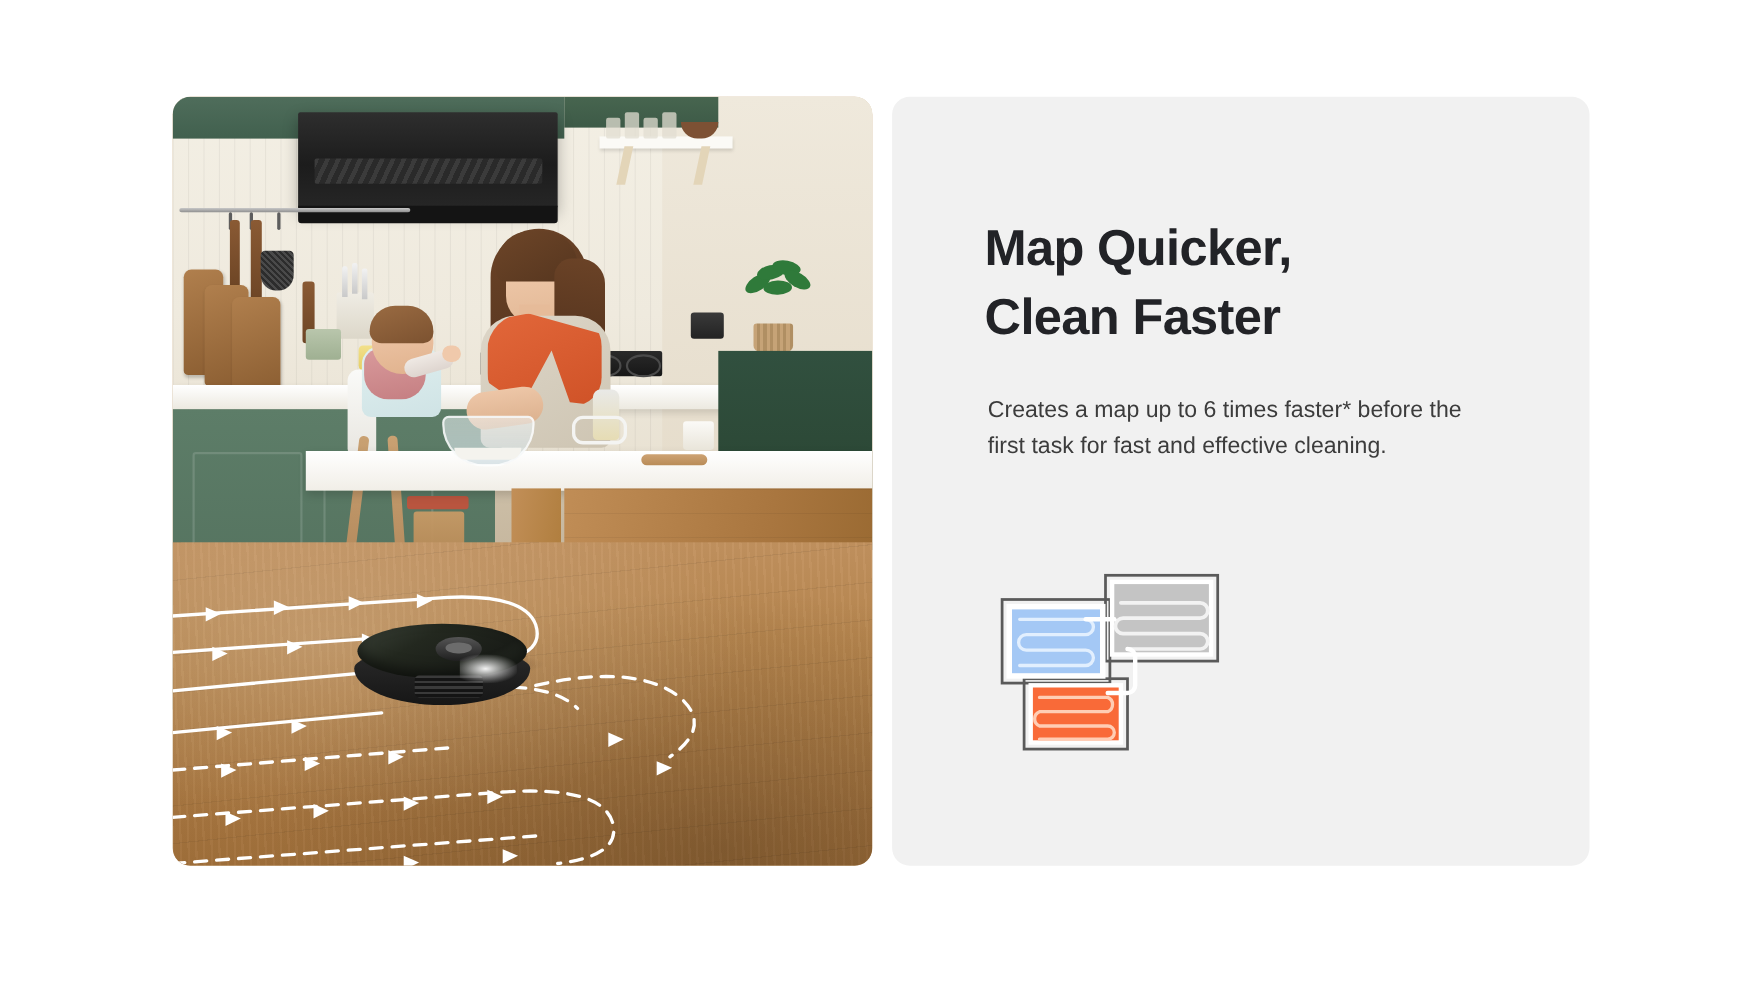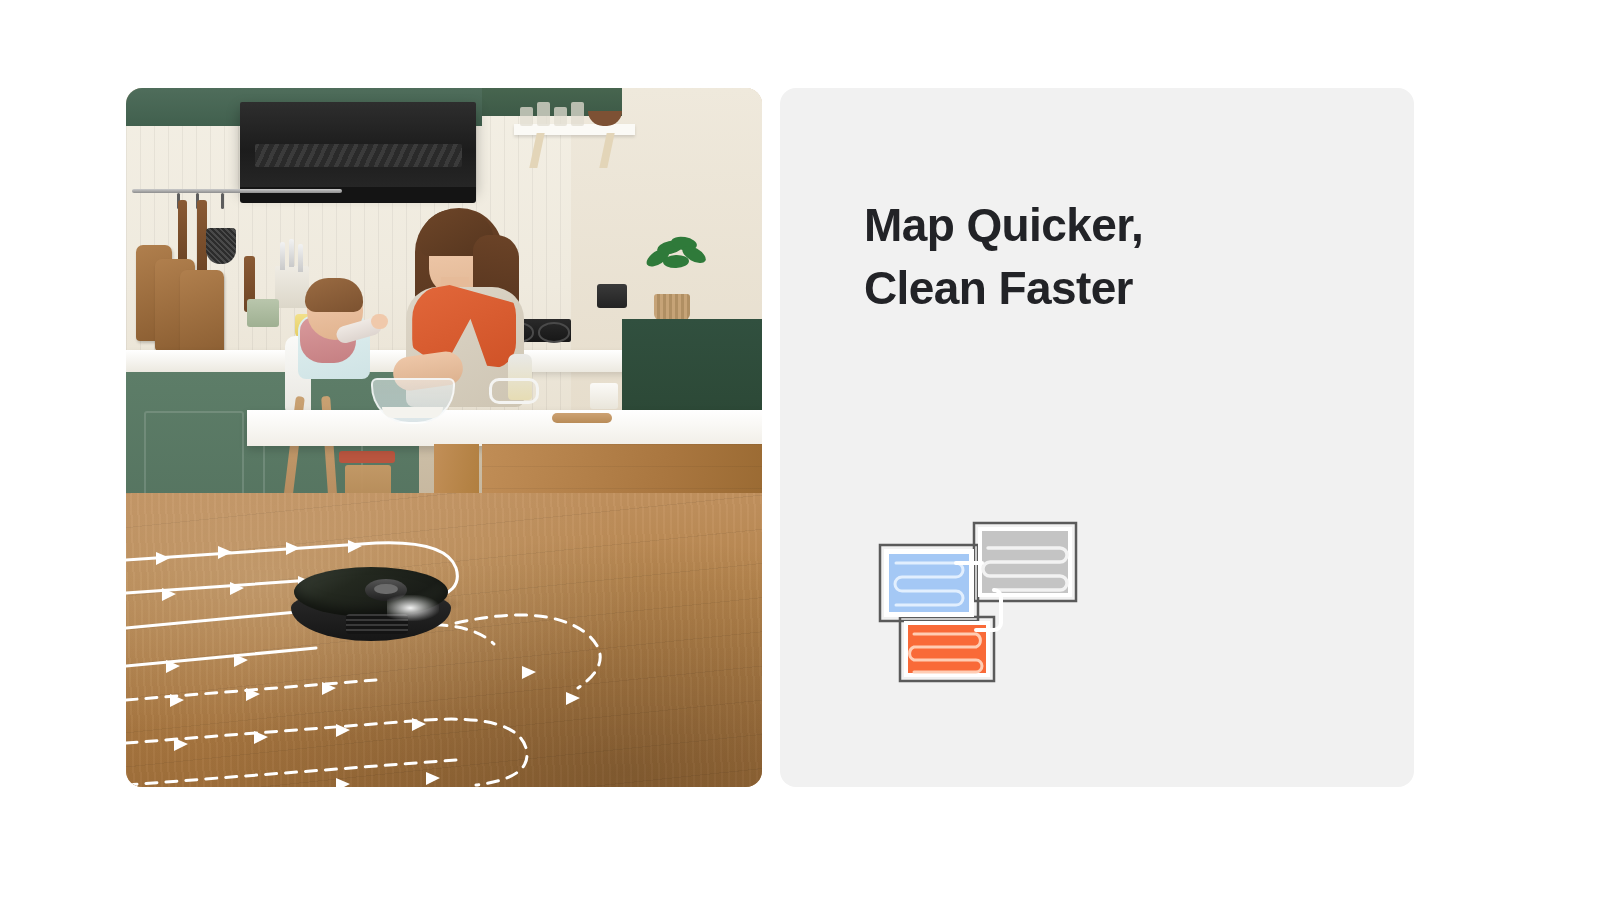--- a/index.html
+++ b/index.html
@@ -18,21 +18,21 @@
   
   .page {
     position: absolute;
     left: 0; top: 0;
     width: 1600px; height: 900px;
     background: #ffffff;
   }
 
   .feature-row {
     position: absolute;
-    left: 126px;
+    left: 157px;
     top: 88px;
     width: 1288px;
     height: 699px;
     display: flex;
     gap: 18px;
   }
 
   
   .photo-card {
     position: relative;
@@ -619,20 +619,21 @@
         <div class="robot-vent"></div>
       </div>
       <div class="dirt"></div>
     </div>
 
     <div class="text-card">
 
       <h1 class="headline">Map Quicker,
 Clean Faster</h1>
 
+      <p class="subcopy">Creates a map up to 6 times faster* before the first task for fast and effective cleaning.</p>
 
       <svg class="map-figure" viewBox="0 0 215 180">
 
         <rect x="110" y="20" width="102" height="78" fill="none" stroke="#5a5a5a" stroke-width="2.5"></rect>
         <rect x="16" y="42" width="98" height="76" fill="none" stroke="#5a5a5a" stroke-width="2.5"></rect>
         <rect x="36" y="114" width="94" height="64" fill="none" stroke="#5a5a5a" stroke-width="2.5"></rect>
 
         <rect x="20" y="46" width="90" height="68" fill="#ffffff"></rect>
         <rect x="25" y="51" width="80" height="58" fill="#a4c8f5"></rect>
         <path d="M32,60 H92 a7,7 0 0 1 0,14 H38 a7,7 0 0 0 0,14 H92 a7,7 0 0 1 0,14 H32" fill="none" stroke="#e2effe" stroke-width="3" stroke-linecap="round"></path>

